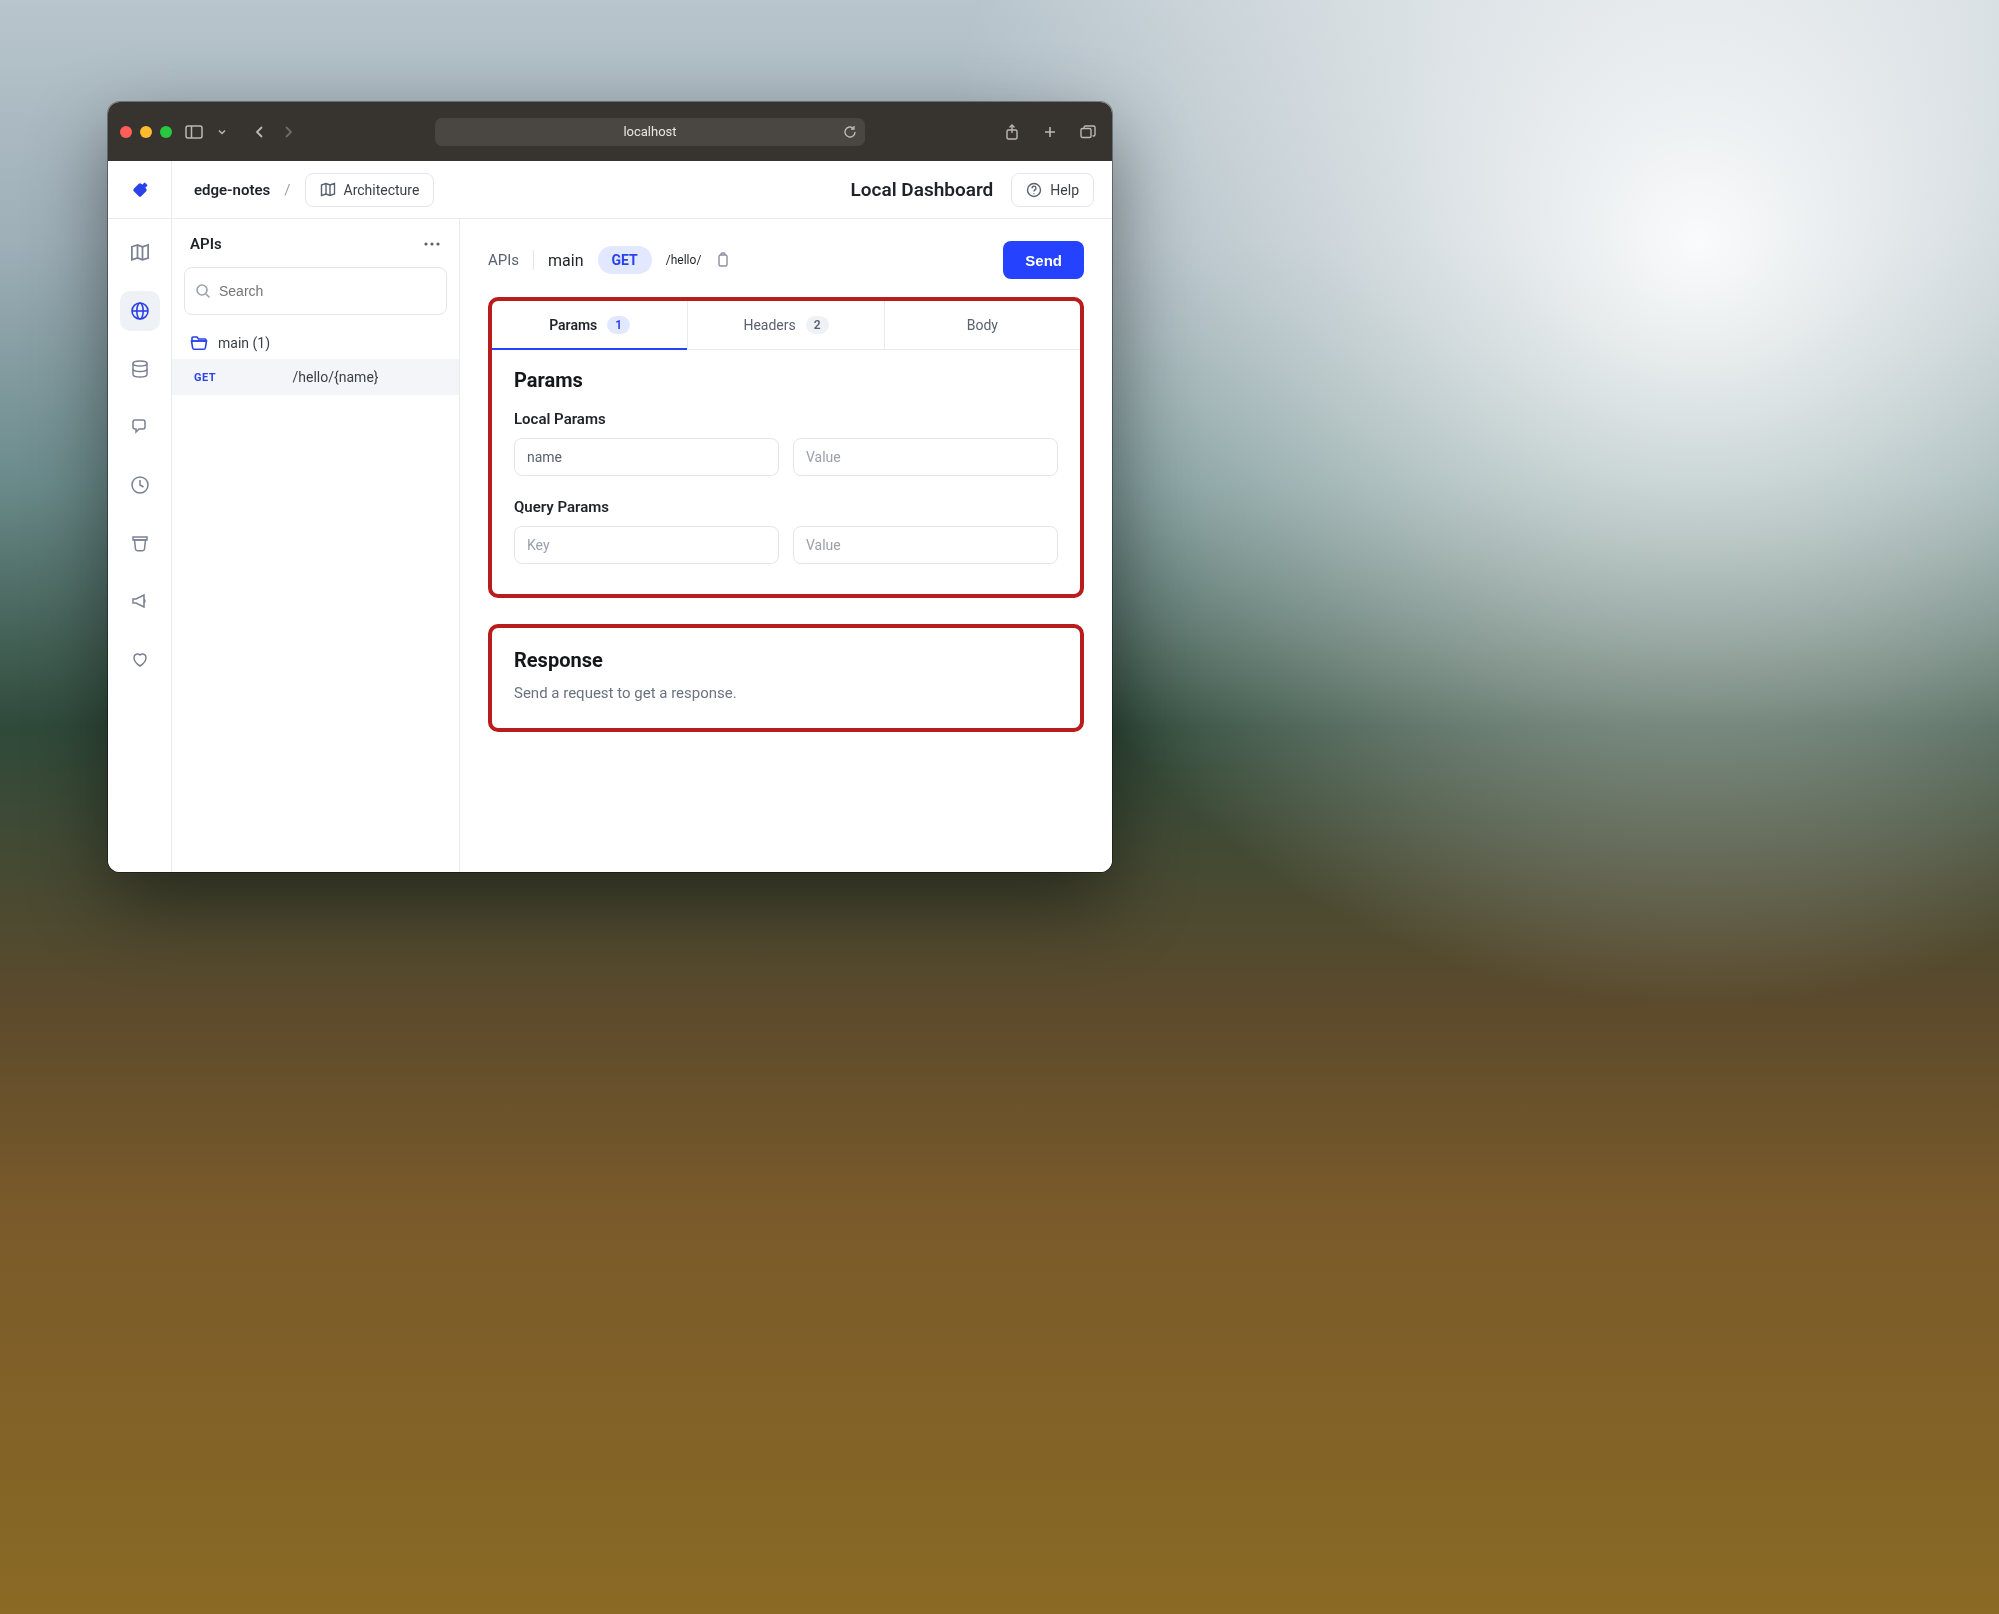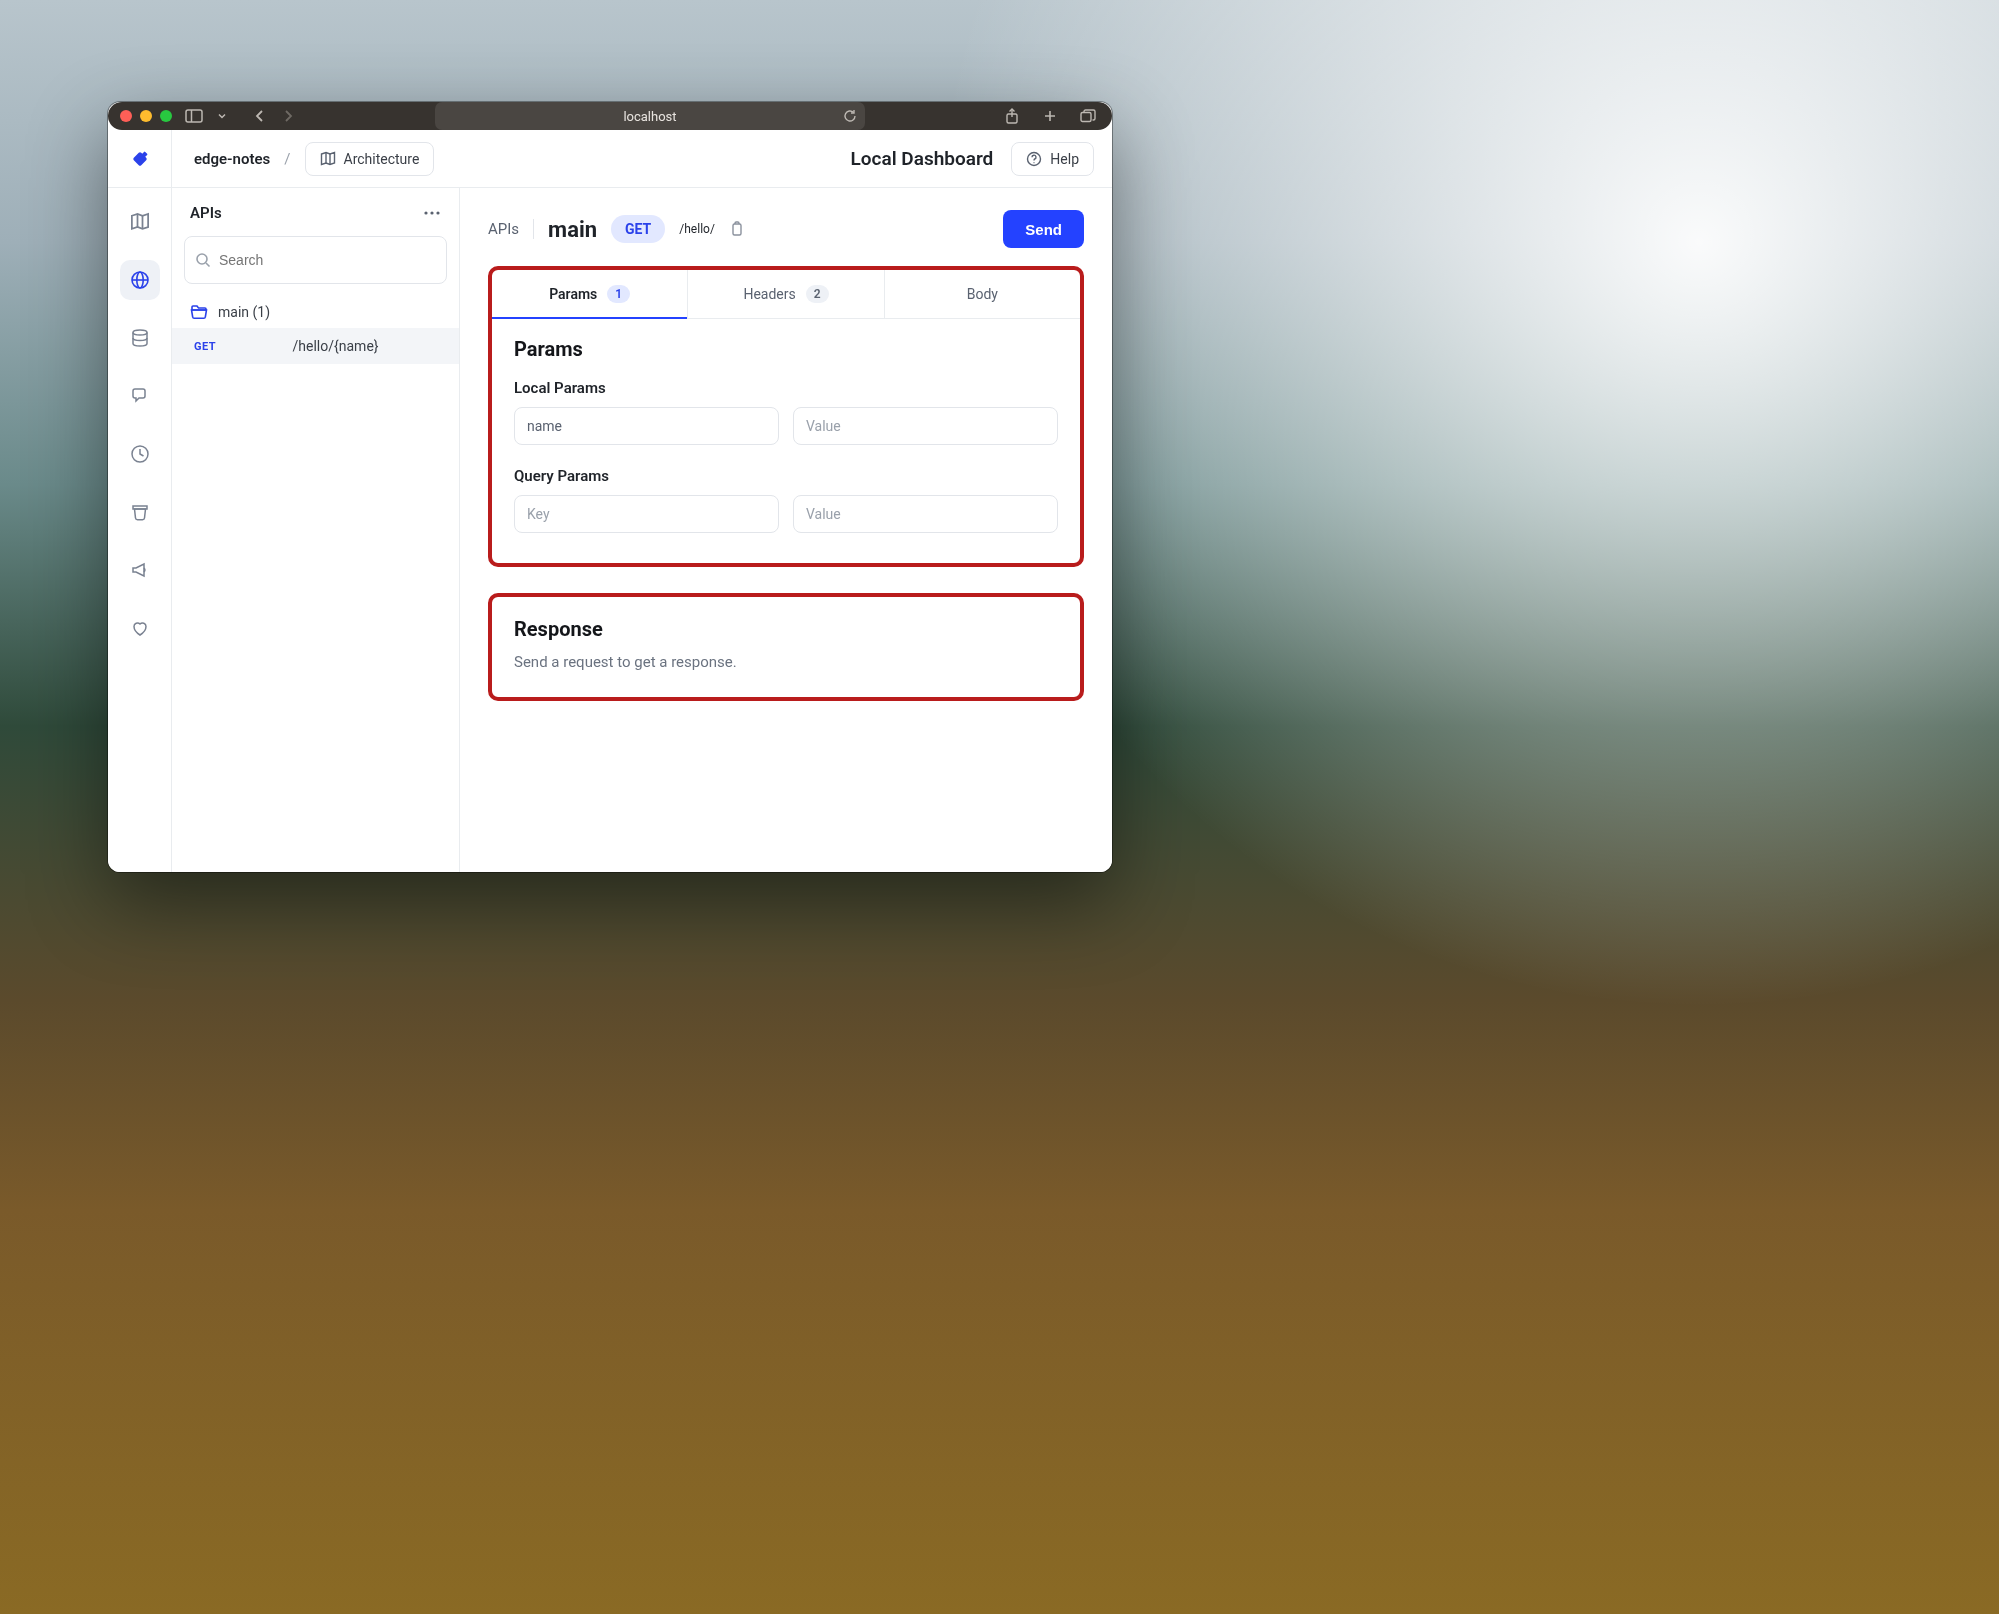--- a/index.html
+++ b/index.html
@@ -22,28 +22,27 @@
     border-radius: 12px;
     overflow: hidden;
     box-shadow: 0 30px 80px rgba(0,0,0,.45), 0 0 0 1px rgba(0,0,0,.35);
     background: #fff;
     display: flex;
     flex-direction: column;
   }
 
   
   .titlebar {
-    height: 28px;
+    height: 59px;
     background: #37332f;
     display: flex;
     align-items: center;
     padding: 0 12px;
     gap: 4px;
     color: #ddd;
-    border-radius: 17px;
   }
   .traffic { display: flex; gap: 8px; margin-right: 6px; }
   .dot { width: 12px; height: 12px; border-radius: 50%; }
   .dot.red { background: #ff5f57; }
   .dot.yellow { background: #febc2e; }
   .dot.green { background: #28c840; }
 
   .tb-icon {
     width: 24px; height: 24px;
     display: inline-flex; align-items: center; justify-content: center;
@@ -177,21 +176,21 @@
     flex: 1; min-width: 0;
     padding: 22px 28px 0 28px;
     overflow: auto;
   }
   .reqline {
     display: flex; align-items: center; gap: 14px;
     margin-bottom: 18px;
   }
   .reqline .apis { color: #5a6270; font-size: 15px; }
   .vline { width: 1px; height: 20px; background: #e2e5ea; }
-  .apiname { font-weight: 700; font-size: 22px; color: #1f2329; }
+  .apiname { font-weight: 400; font-size: 16px; color: #1f2329; }
   .method-chip {
     background: #e2e8ff;
     color: #2b42ea;
     font-weight: 700;
     font-size: 14px;
     padding: 6px 14px;
     border-radius: 999px;
   }
   .reqpath { font-size: 12px; color: #1f2329; }
   .copy { color: #8a919d; }

